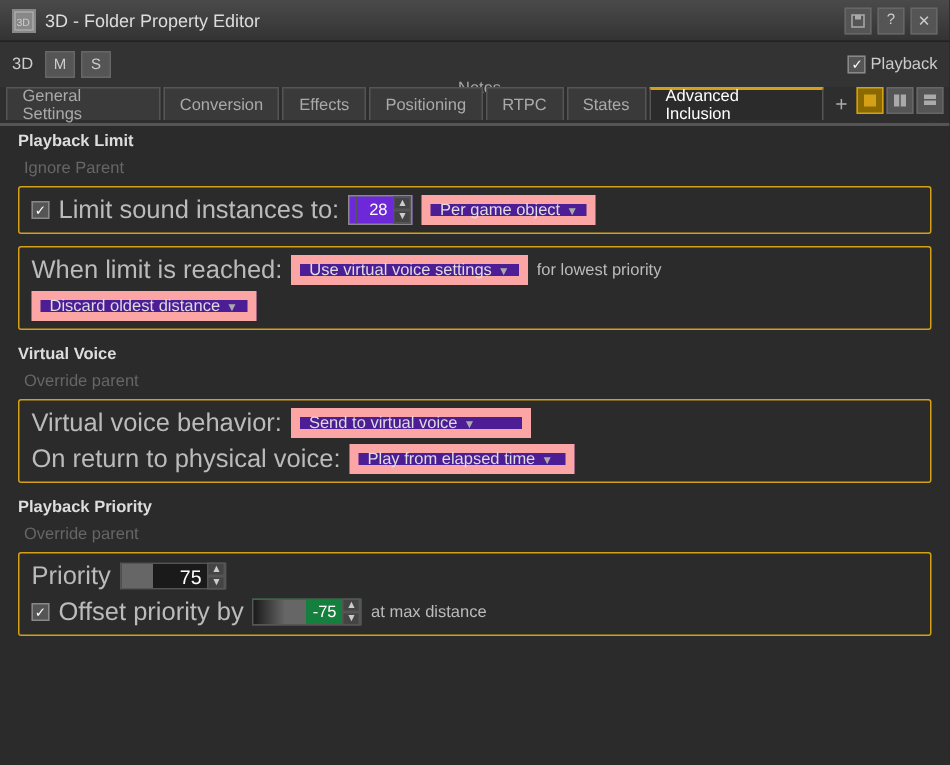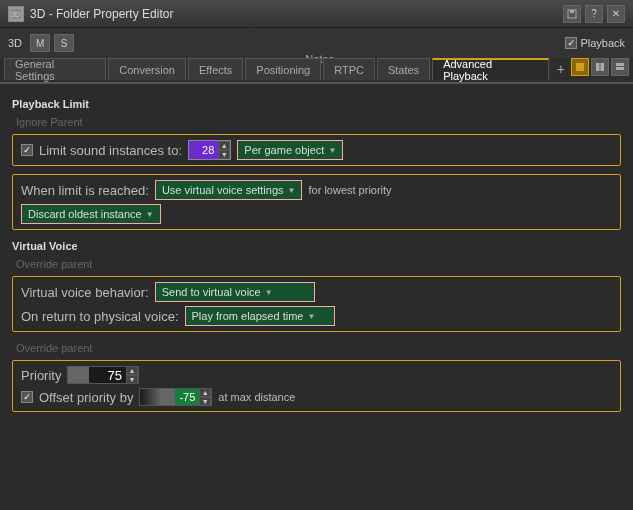--- a/index.html
+++ b/index.html
@@ -155,21 +155,21 @@
       justify-content: center;
       cursor: pointer;
     }
     .view-btn.active-view {
       background: #8a6a00;
       border-color: #d4a017;
     }
 
     
     .main-content {
-      padding: 10px 12px;
+      padding: 0 12px;
       background: #2b2b2b;
       overflow-y: auto;
       height: calc(510px - 28px - 30px - 26px);
       border-radius: 17px;
     }
 
     .section-title {
       color: #ddd;
       font-size: 11px;
       font-weight: bold;
@@ -198,43 +198,43 @@
       align-items: center;
       gap: 6px;
       margin-bottom: 4px;
     }
     .row-inline:last-child {
       margin-bottom: 0;
     }
 
     .field-label {
       color: #bbb;
-      font-size: 13px;
+      font-size: 17px;
       text-align: left;
     }
     .number-spinners {
       display: flex;
       flex-direction: column;
     }
     .spinner-btn {
       width: 12px;
       height: 9px;
       background: #444;
       border: 1px solid #555;
       display: flex;
       align-items: center;
       justify-content: center;
       font-size: 7px;
       cursor: pointer;
       color: #ccc;
     }
 
     .select-styled {
-      background: #14532d;
-      border: 1px solid #fca5a5;
+      background: #4c1d95;
+      border: 6px solid #fca5a5;
       color: #ddd;
       font-size: 11px;
       padding: 2px 6px;
       height: 20px;
       display: flex;
       align-items: center;
       gap: 4px;
       cursor: pointer;
       position: relative;
     }
@@ -301,21 +301,21 @@
   <div class="tab">
     <span>Positioning</span>
   </div>
   <div class="tab">
     <span>RTPC</span>
   </div>
   <div class="tab">
     <span>States</span>
   </div>
   <div class="tab active">
-    <span>Advanced Playback</span>
+    <span>Advanced Inclusion</span>
   </div>
   <div class="tab-add">+</div>
   <div class="view-btns">
     <div class="view-btn active-view">
       <svg width="10" height="10" viewBox="0 0 10 10">
           <rect x="1" y="1" width="8" height="8" fill="#d4a017"></rect>
         </svg>
     </div>
     <div class="view-btn">
       <svg width="10" height="10" viewBox="0 0 10 10">
@@ -360,21 +360,21 @@
     <div class="row-inline">
       <span class="field-label">When limit is reached:</span>
       <div class="select-styled">
         <span>Use virtual voice settings</span>
         <span class="arrow">▼</span>
       </div>
       <span class="priority-text">for lowest priority</span>
     </div>
     <div class="row-inline">
       <div class="select-styled">
-        <span>Discard oldest instance</span>
+        <span>Discard oldest distance</span>
         <span class="arrow">▼</span>
       </div>
     </div>
   </div>
 
   <div class="section-divider"></div>
   <div class="section-title">Virtual Voice</div>
   <div class="disabled-label">Override parent</div>
 
   <div class="yellow-box">
@@ -388,20 +388,21 @@
     <div class="row-inline">
       <span class="field-label">On return to physical voice:</span>
       <div class="select-styled" style="min-width:150px;">
         <span>Play from elapsed time</span>
         <span class="arrow">▼</span>
       </div>
     </div>
   </div>
 
   <div class="section-divider"></div>
+  <div class="section-title">Playback Priority</div>
   <div class="disabled-label">Override parent</div>
 
   <div class="yellow-box">
     <div class="row-inline">
       <span class="field-label">Priority</span>
       <div style="display:flex; align-items:center; background:#1a1a1a; border:1px solid #555; height:18px;">
         <div style="width:35px; height:100%; background:linear-gradient(to right, #666 60%, #1a1a1a 60%);"></div>
         <span style="color:#fff; font-size:13px; padding:0 4px;">75</span>
         <div class="number-spinners">
           <div class="spinner-btn">▲</div>

